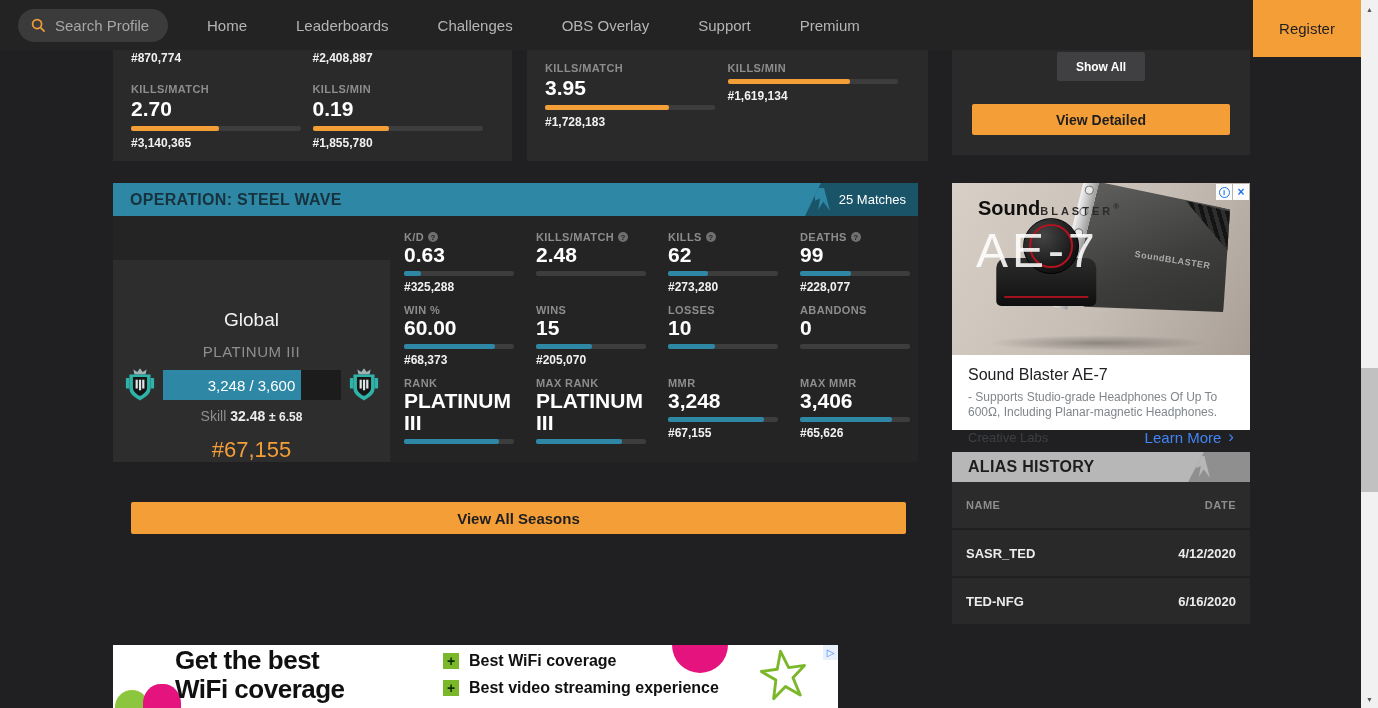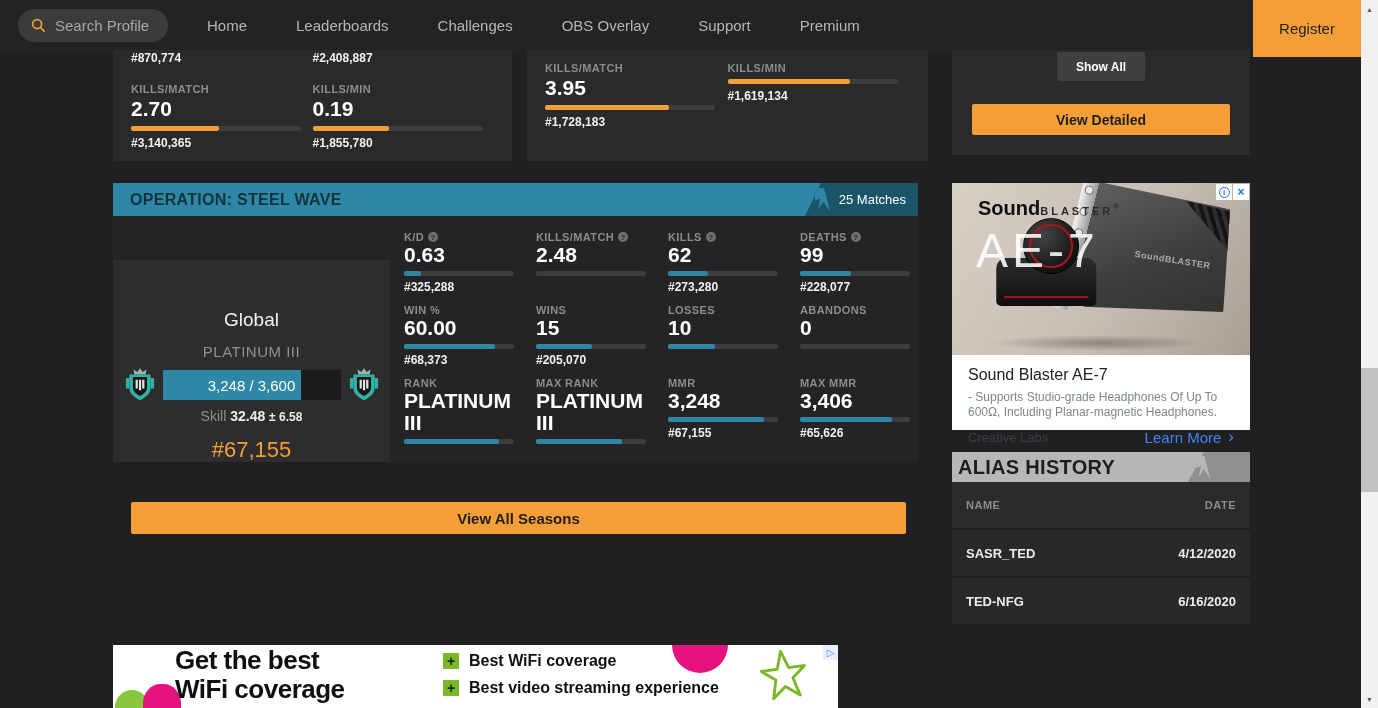--- a/index.html
+++ b/index.html
@@ -97,21 +97,21 @@
   .pa-title { font-size:16px; color:#202124; }
   .pa-desc { margin-top:6px; font-size:12px; line-height:15px; color:#80868b; }
   .pa-bottom { display:flex; justify-content:space-between; align-items:center; margin-top:7px; }
   .pa-advertiser { font-size:13px; color:#3c4043; }
   .pa-cta { font-size:15px; color:#4285f4; display:flex; align-items:center; gap:7px; cursor:pointer; }
   .pa-chevron { font-size:17px; }
 
   
   #alias { position:absolute; left:952px; top:452px; width:298px; }
   .alias-header { position:relative; height:30px; background:#b7b7b8; display:flex; align-items:center; overflow:hidden; }
-  .alias-title { margin-left:6px; font-size:20px; font-weight:800; color:#1d1d1e; letter-spacing:.3px; }
+  .alias-title { margin-left:16px; font-size:16px; font-weight:800; color:#1d1d1e; letter-spacing:.3px; }
   .alias-slant { position:absolute; right:0; top:0; height:30px; width:62px; background:#8f8f90; clip-path:polygon(16px 0,62px 0,62px 30px,0 30px); }
   .alias-bolt { position:absolute; left:8px; top:4px; width:14px; height:22px; background:#b7b7b8; clip-path:polygon(0 0,60% 0,100% 100%,55% 60%,20% 95%,35% 45%,0 55%); }
   .alias-thead { height:46px; background:#2b2b2c; display:flex; justify-content:space-between; align-items:center; padding:0 14px; font-size:11px; font-weight:bold; color:#8d8d8e; letter-spacing:.5px; }
   .alias-row { height:46px; background:#29292a; display:flex; justify-content:space-between; align-items:center; padding:0 14px; margin-top:2px; font-size:13px; font-weight:bold; color:#ececec; }
 
   
   #banner { position:absolute; left:113px; top:645px; width:725px; height:63px; background:#fff; overflow:hidden; cursor:pointer; }
   .bn-headline { position:absolute; left:62px; top:1px; font-size:26px; line-height:29px; font-weight:800; color:#101010; letter-spacing:-.5px; }
   .bn-bullets { position:absolute; left:330px; top:7px; display:flex; flex-direction:column; gap:9px; }
   .bn-bullet { display:flex; align-items:center; gap:10px; }

